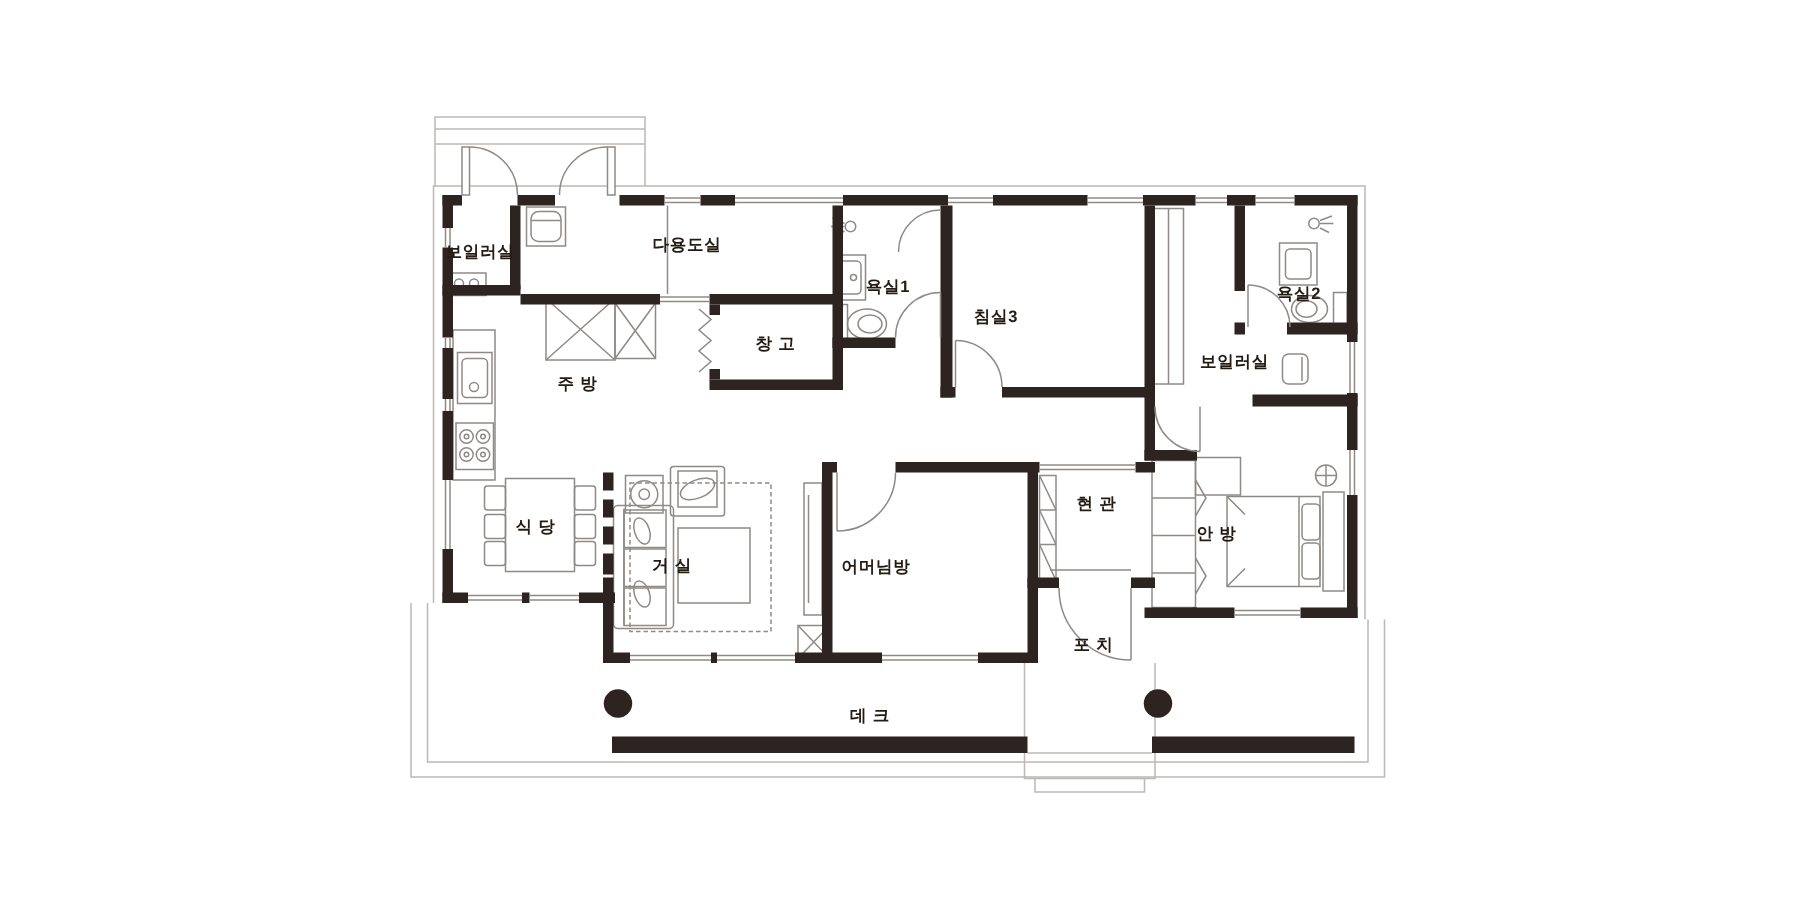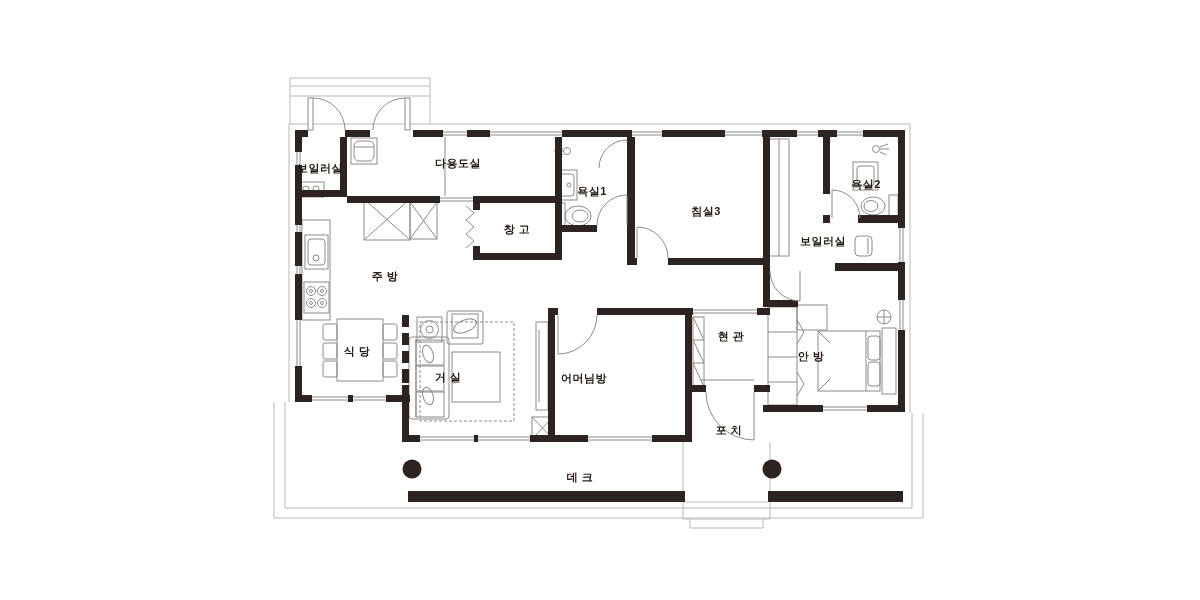--- a/index.html
+++ b/index.html
@@ -287,24 +287,24 @@
     <rect class="dk" x="768" y="491" width="135" height="11"></rect>
     <circle class="dk" cx="412" cy="469" r="9.5"></circle>
     <circle class="dk" cx="772" cy="469" r="9.5"></circle>
   </g>
 </svg>
 
   <div class="lbl" style="left:320px;top:168px">보일러실</div>
   <div class="lbl" style="left:458px;top:163px">다용도실</div>
   <div class="lbl" style="left:592px;top:191px">욕실1</div>
   <div class="lbl" style="left:517px;top:229px">창 고</div>
-  <div class="lbl" style="left:706px;top:211px">침실3</div>
-  <div class="lbl" style="left:866px;top:184px">욕실2</div>
+  <div class="lbl" style="left:664px;top:211px">침실3</div>
+  <div class="lbl" style="left:866px;top:196px">욕실2</div>
   <div class="lbl" style="left:823px;top:241px">보일러실</div>
-  <div class="lbl" style="left:385px;top:276px">주 방</div>
+  <div class="lbl" style="left:385px;top:256px">주 방</div>
   <div class="lbl" style="left:357px;top:351px">식 당</div>
   <div class="lbl" style="left:448px;top:377px">거 실</div>
   <div class="lbl" style="left:584px;top:378px">어머님방</div>
   <div class="lbl" style="left:731px;top:336px">현 관</div>
   <div class="lbl" style="left:811px;top:356px">안 방</div>
   <div class="lbl" style="left:729px;top:430px">포 치</div>
   <div class="lbl" style="left:580px;top:477px">데 크</div>
 </div>
 
 </body></html>

